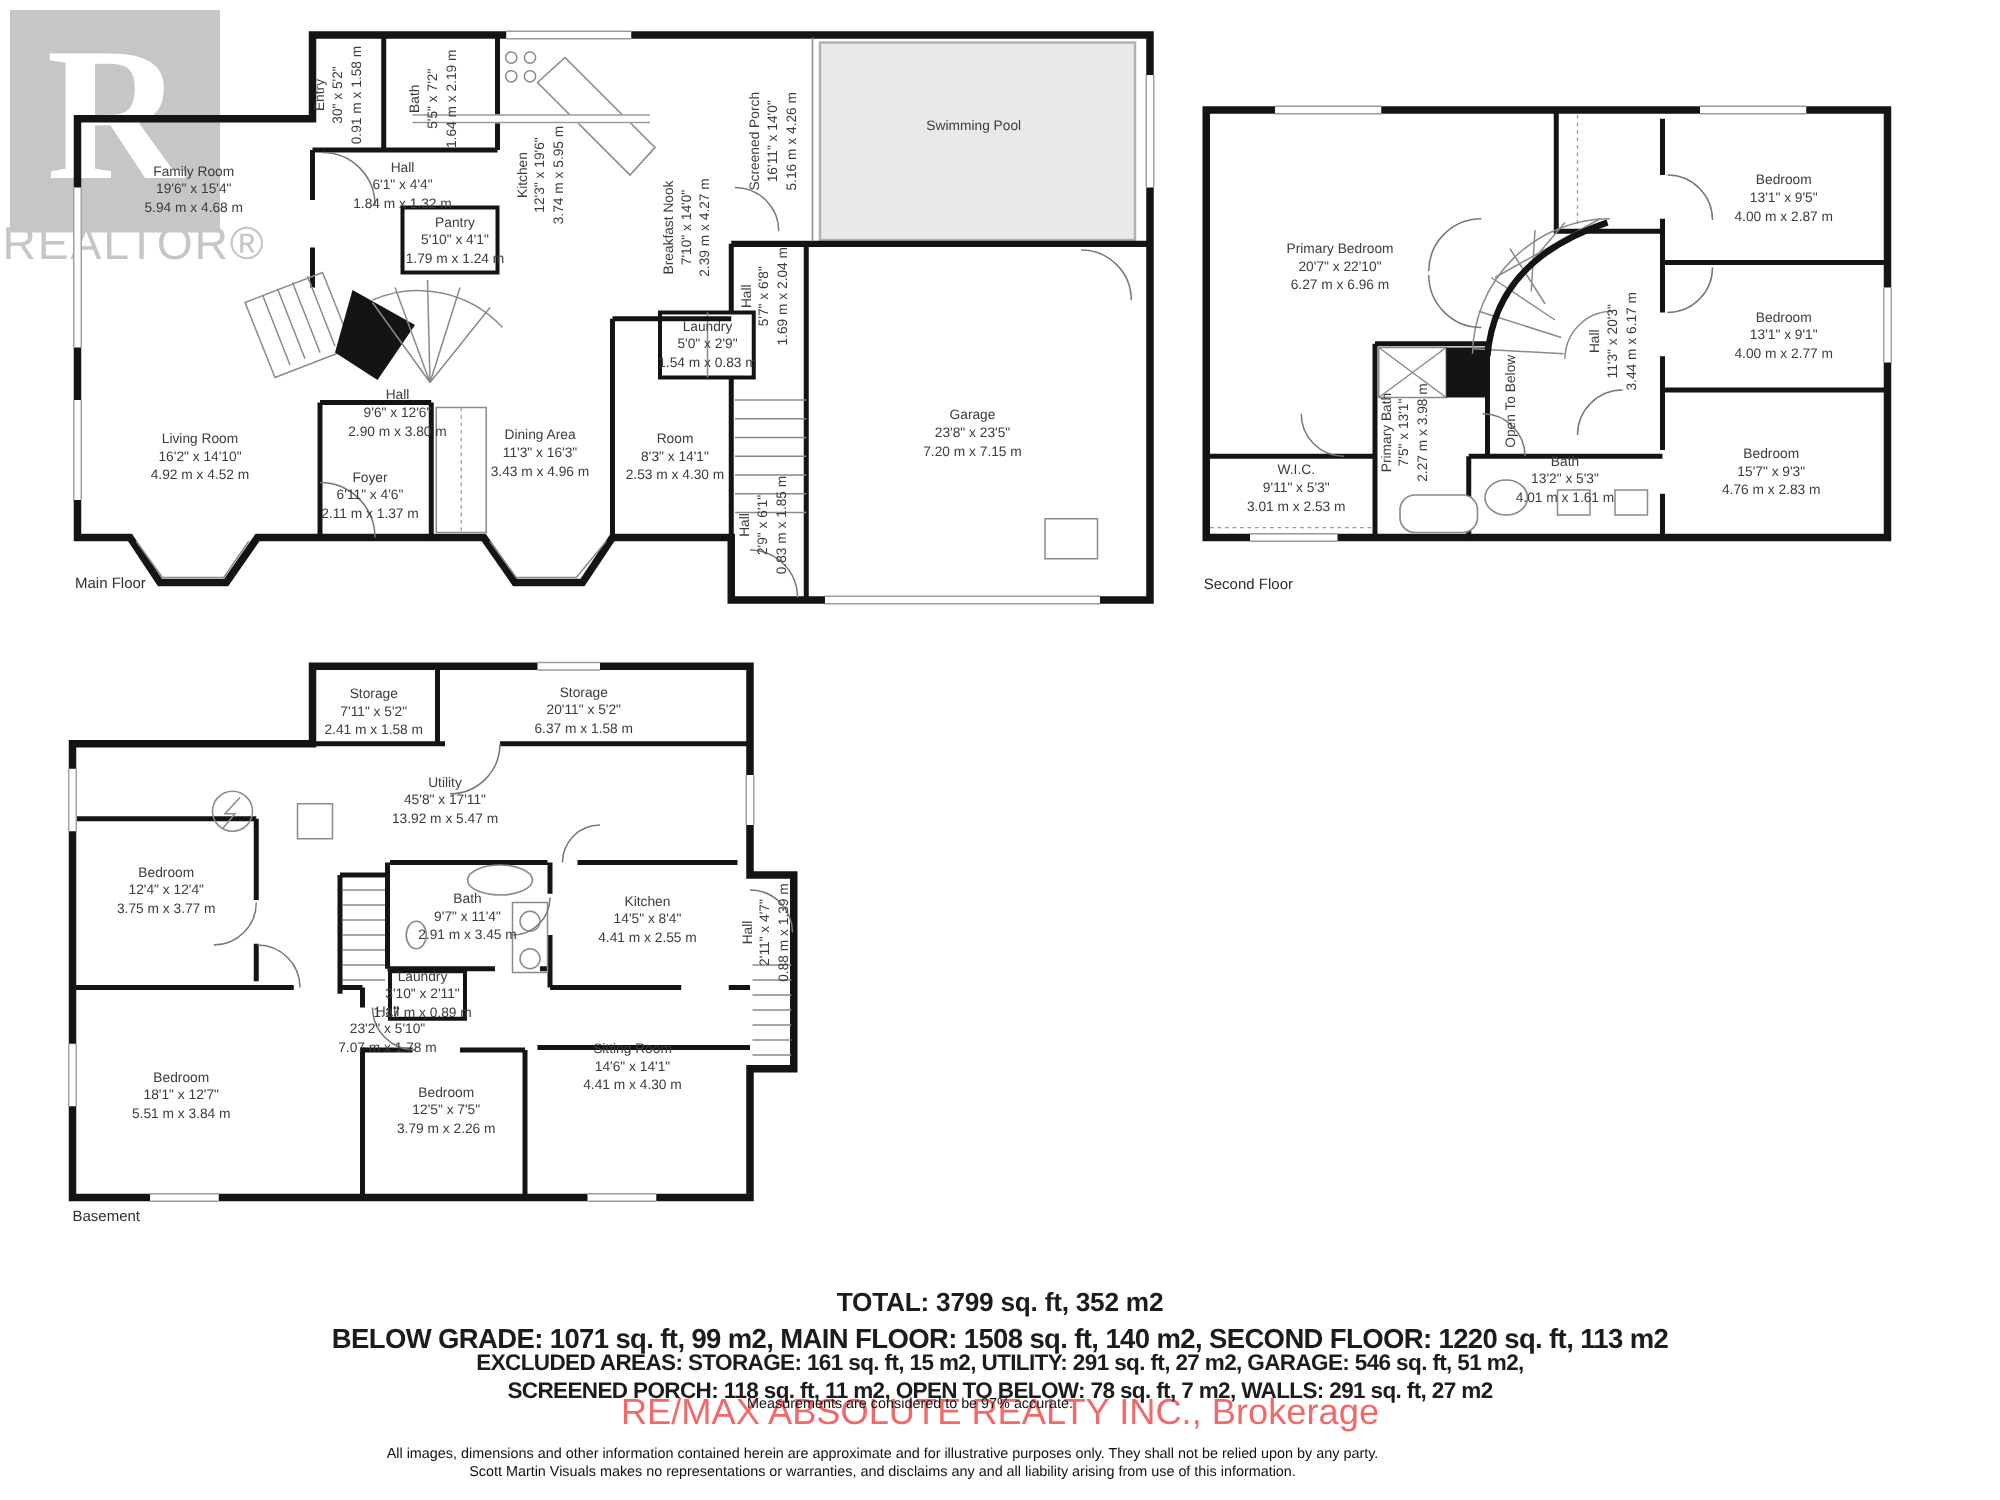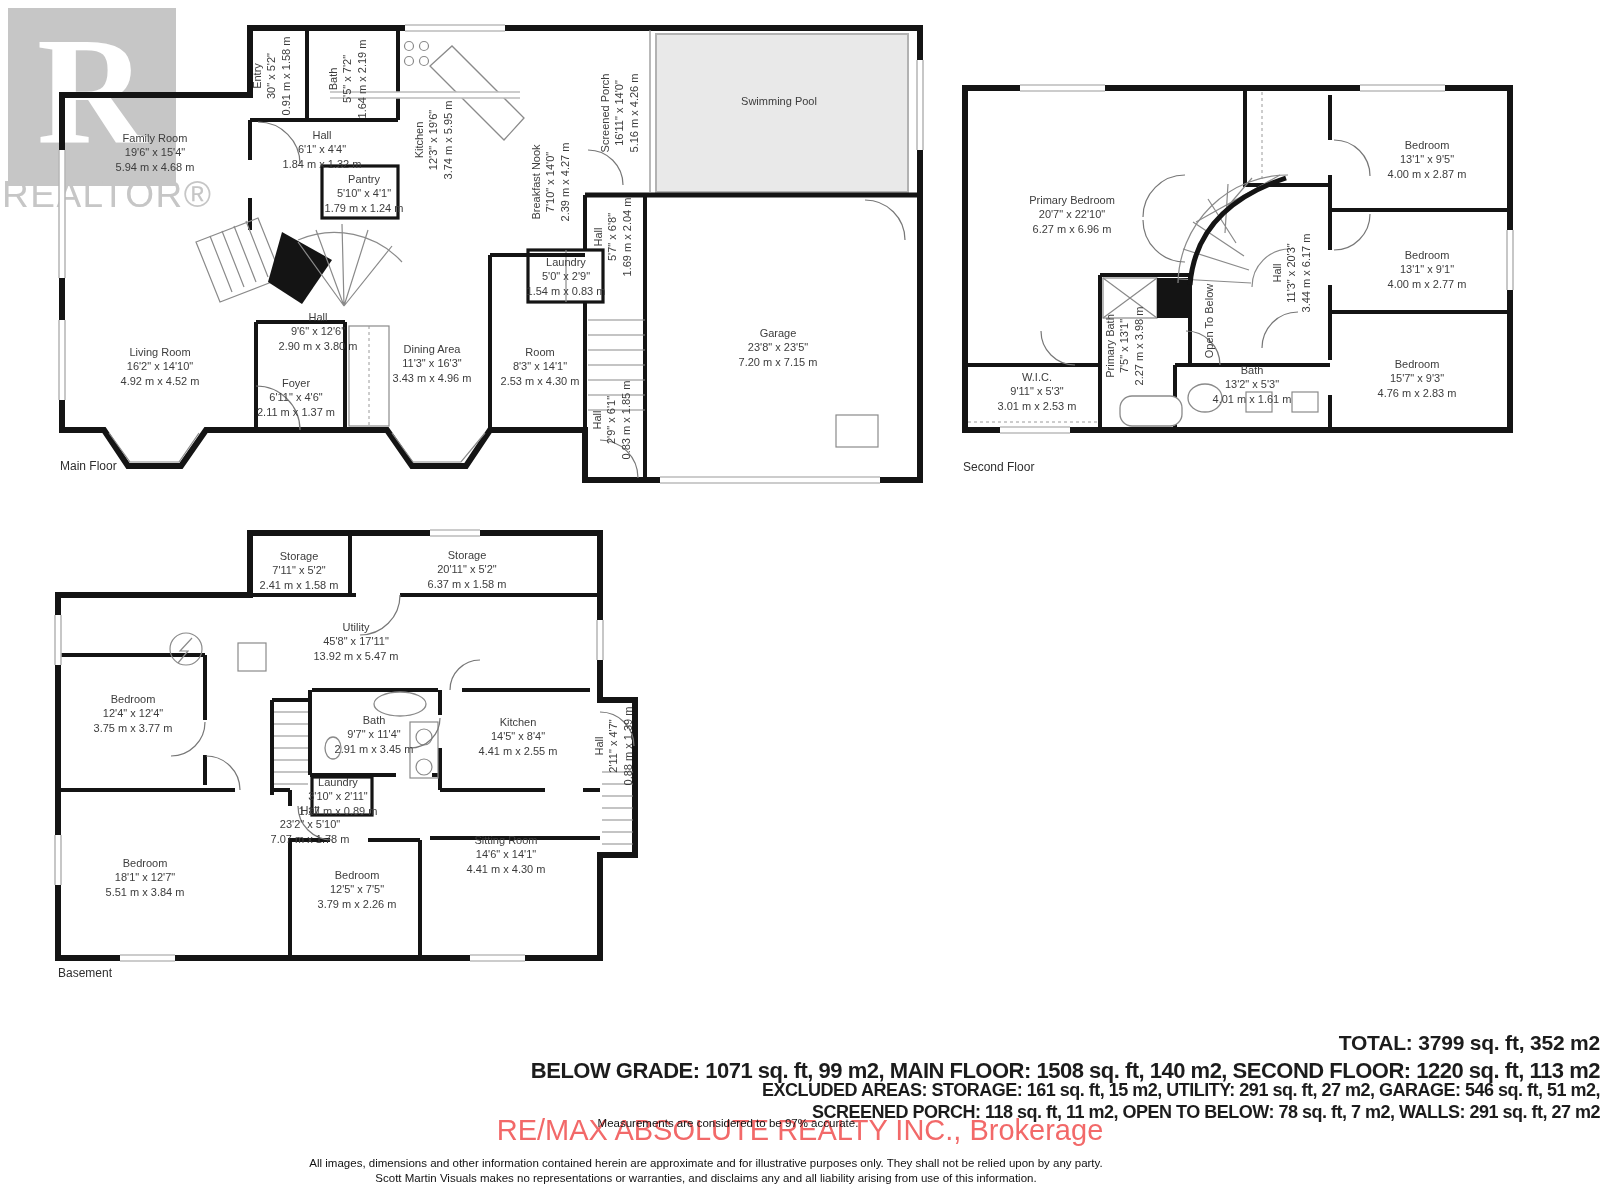--- a/index.html
+++ b/index.html
@@ -28,21 +28,21 @@
   .winmask{stroke:#ffffff;stroke-width:7;fill:none;}
   .winline{stroke:#9a9a9a;stroke-width:1.1;fill:none;}
   .fix{stroke:#8a8a8a;stroke-width:1.3;fill:#ffffff;}
   
   .room{position:absolute;text-align:center;color:var(--label_text,#3c3c3c);font-size:11px;
         line-height:1.3;transform:translate(-50%,-50%);white-space:nowrap;z-index:3;}
   .room.rot{transform:translate(-50%,-50%) rotate(-90deg);}
   .room .rd:empty{display:none;}
   .floor-label{position:absolute;font-size:12px;color:#2e2e2e;z-index:3;}
   
-  .sum{position:absolute;left:0;width:1600px;text-align:right;color:#1c1c1c;z-index:4;
+  .sum{position:absolute;left:0;width:1600px;text-align:center;color:#1c1c1c;z-index:4;
        letter-spacing:-0.2px;white-space:nowrap;}
   .sum.total{top:1031px;font-size:21px;font-weight:bold;}
   .sum.l2{top:1058px;font-size:22px;font-weight:bold;letter-spacing:-0.5px;}
   .sum.l3{top:1080px;font-size:18px;font-weight:bold;letter-spacing:-0.5px;}
   .sum.l4{top:1102px;font-size:18px;font-weight:bold;letter-spacing:-0.5px;}
   .disc{position:absolute;left:0;width:1412px;text-align:center;color:#111111;font-size:11.5px;
         z-index:4;white-space:nowrap;}
   .disc.d1{top:1157px;}
   .disc.d2{top:1172px;}
   .disc.d3{top:1117px;padding-left:22px;}

